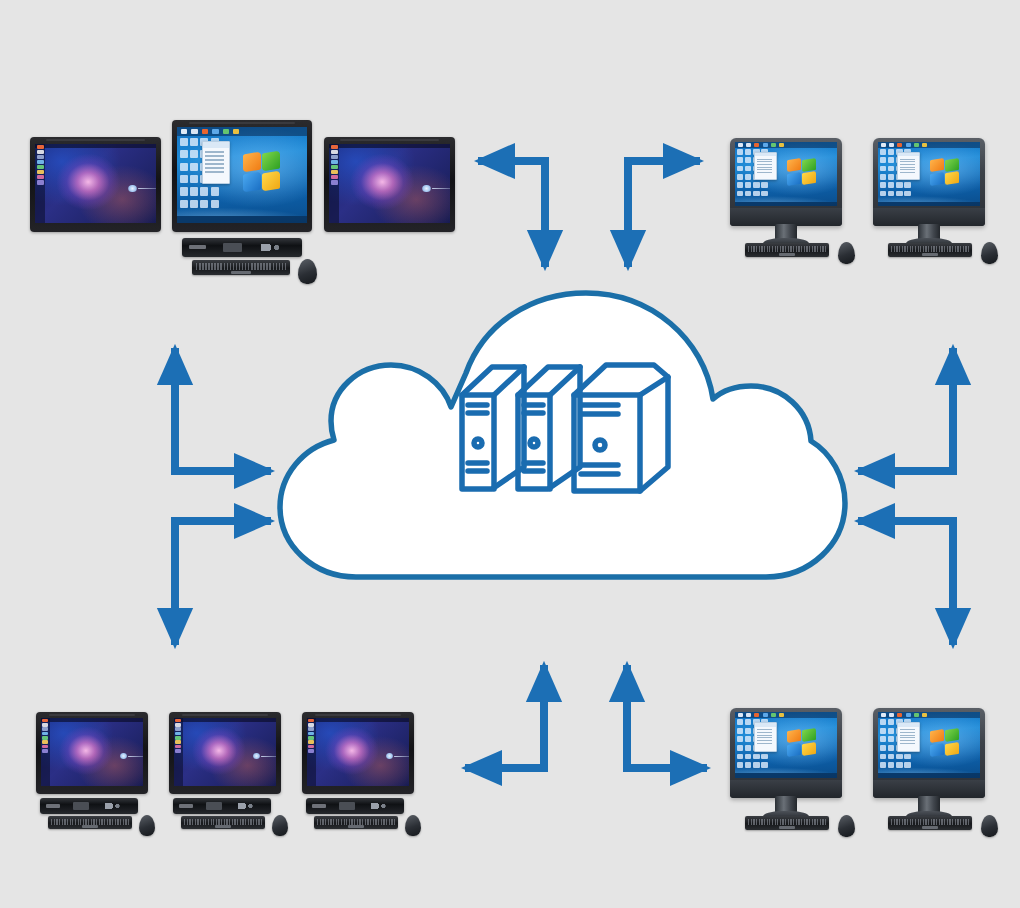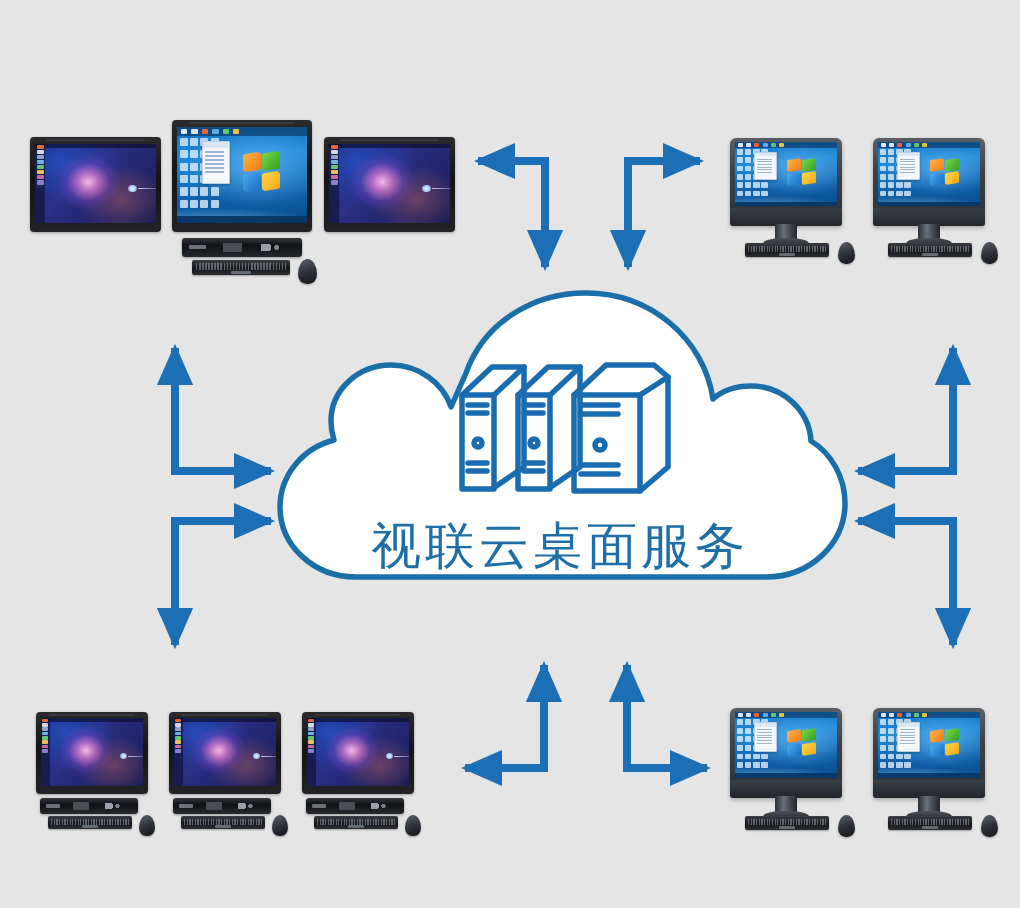--- a/index.html
+++ b/index.html
@@ -336,21 +336,20 @@
 
         <path d="M 134 48 L 166 18 L 214 18 L 228 30 L 228 120 L 200 144 L 134 144 Z"></path>
         <path d="M 134 48 L 200 48 L 200 144"></path>
         <path d="M 200 48 L 228 30"></path>
         <path d="M 141 58 L 178 58 M 141 67 L 178 67"></path>
         <circle cx="160" cy="98" r="5"></circle>
         <path d="M 141 118 L 178 118 M 141 127 L 178 127"></path>
       </g>
     </svg>
 
-    <div id="cloud-label">视联云桌面服务</div>
   </div>
 
   <div class="cluster" style="left:30px; top:120px; width:425px; height:150px;">
 
     <div class="mon-wrap" style="left:0px; top:17px; width:131px; height:95px;">
       <div class="bezel-dark"></div>
       <div class="screen scr-nebula" style="left:5px; top:7px; right:5px; bottom:9px;">
         <div class="topbar"></div>
         <div class="taskbar">
           <i style="background:#e8663a"></i>

